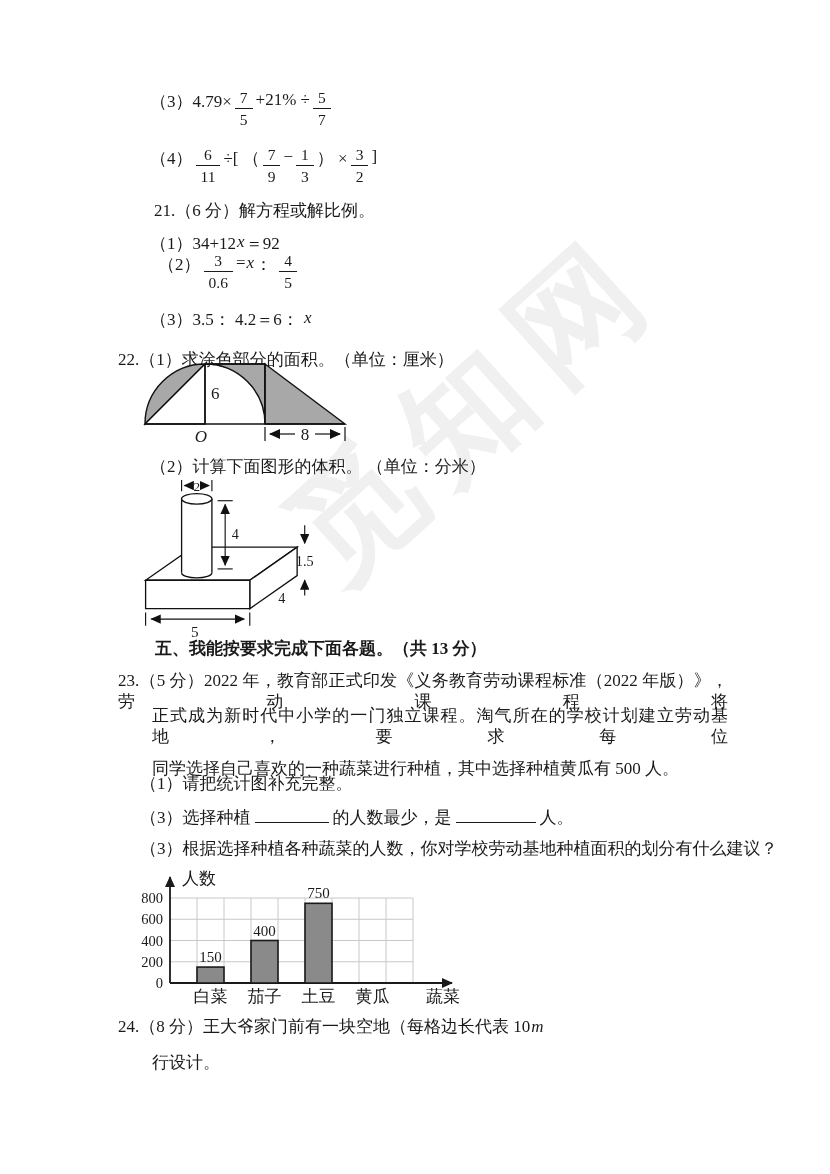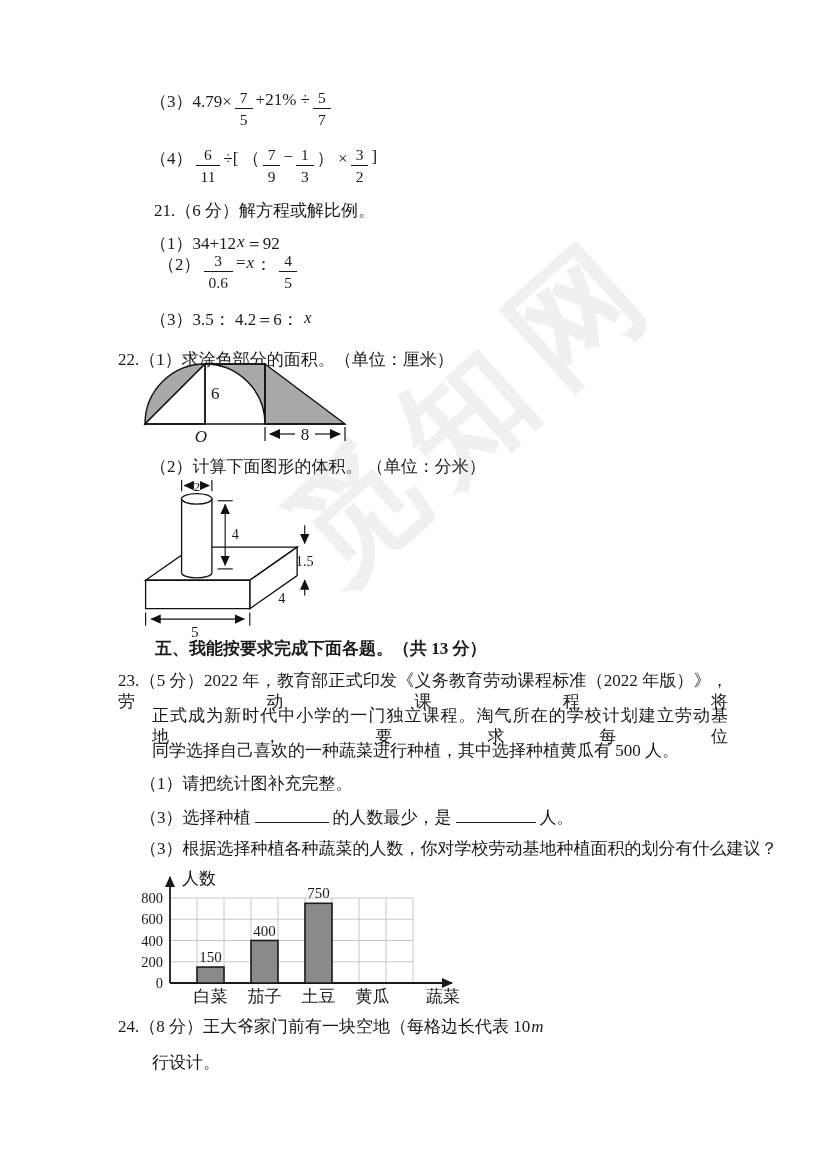--- a/index.html
+++ b/index.html
@@ -4,21 +4,21 @@
 <style>
   html,body{margin:0;padding:0;background:#ffffff;}
   .page{
     position:relative;width:830px;height:1174px;background:#ffffff;overflow:hidden;
     font-family:"Liberation Serif","DejaVu Serif",serif;color:#1a1a1a;
   }
   .abs{position:absolute;}
   .txt{font-size:17px;line-height:1.25;white-space:nowrap;}
   .bold{font-weight:bold;}
   .just{white-space:normal;text-align:justify;text-align-last:justify;width:610px;}
-  .wrapline{white-space:normal;width:610px;}
+  .wrapline{white-space:normal;width:610px;margin-top:18px;}
   .hang{padding-left:34px;box-sizing:border-box;}
   .expr{display:flex;align-items:flex-start;font-size:17px;}
   .expr .mtext{white-space:pre;}
   .mvar{font-style:italic;padding:0 1px;}
   .frac{display:inline-flex;flex-direction:column;align-items:center;line-height:1;margin:0 3px;font-size:15.5px;}
   .frac .num{padding:0 5px 2.5px;}
   .frac .den{border-top:1.3px solid #1a1a1a;padding:2.5px 5px 0;}
   .blank{display:inline-block;border-bottom:1px solid #1a1a1a;height:16px;vertical-align:baseline;margin:0 4px;}
   .wm{
     position:absolute;z-index:0;font-size:125px;font-weight:700;letter-spacing:22px;

